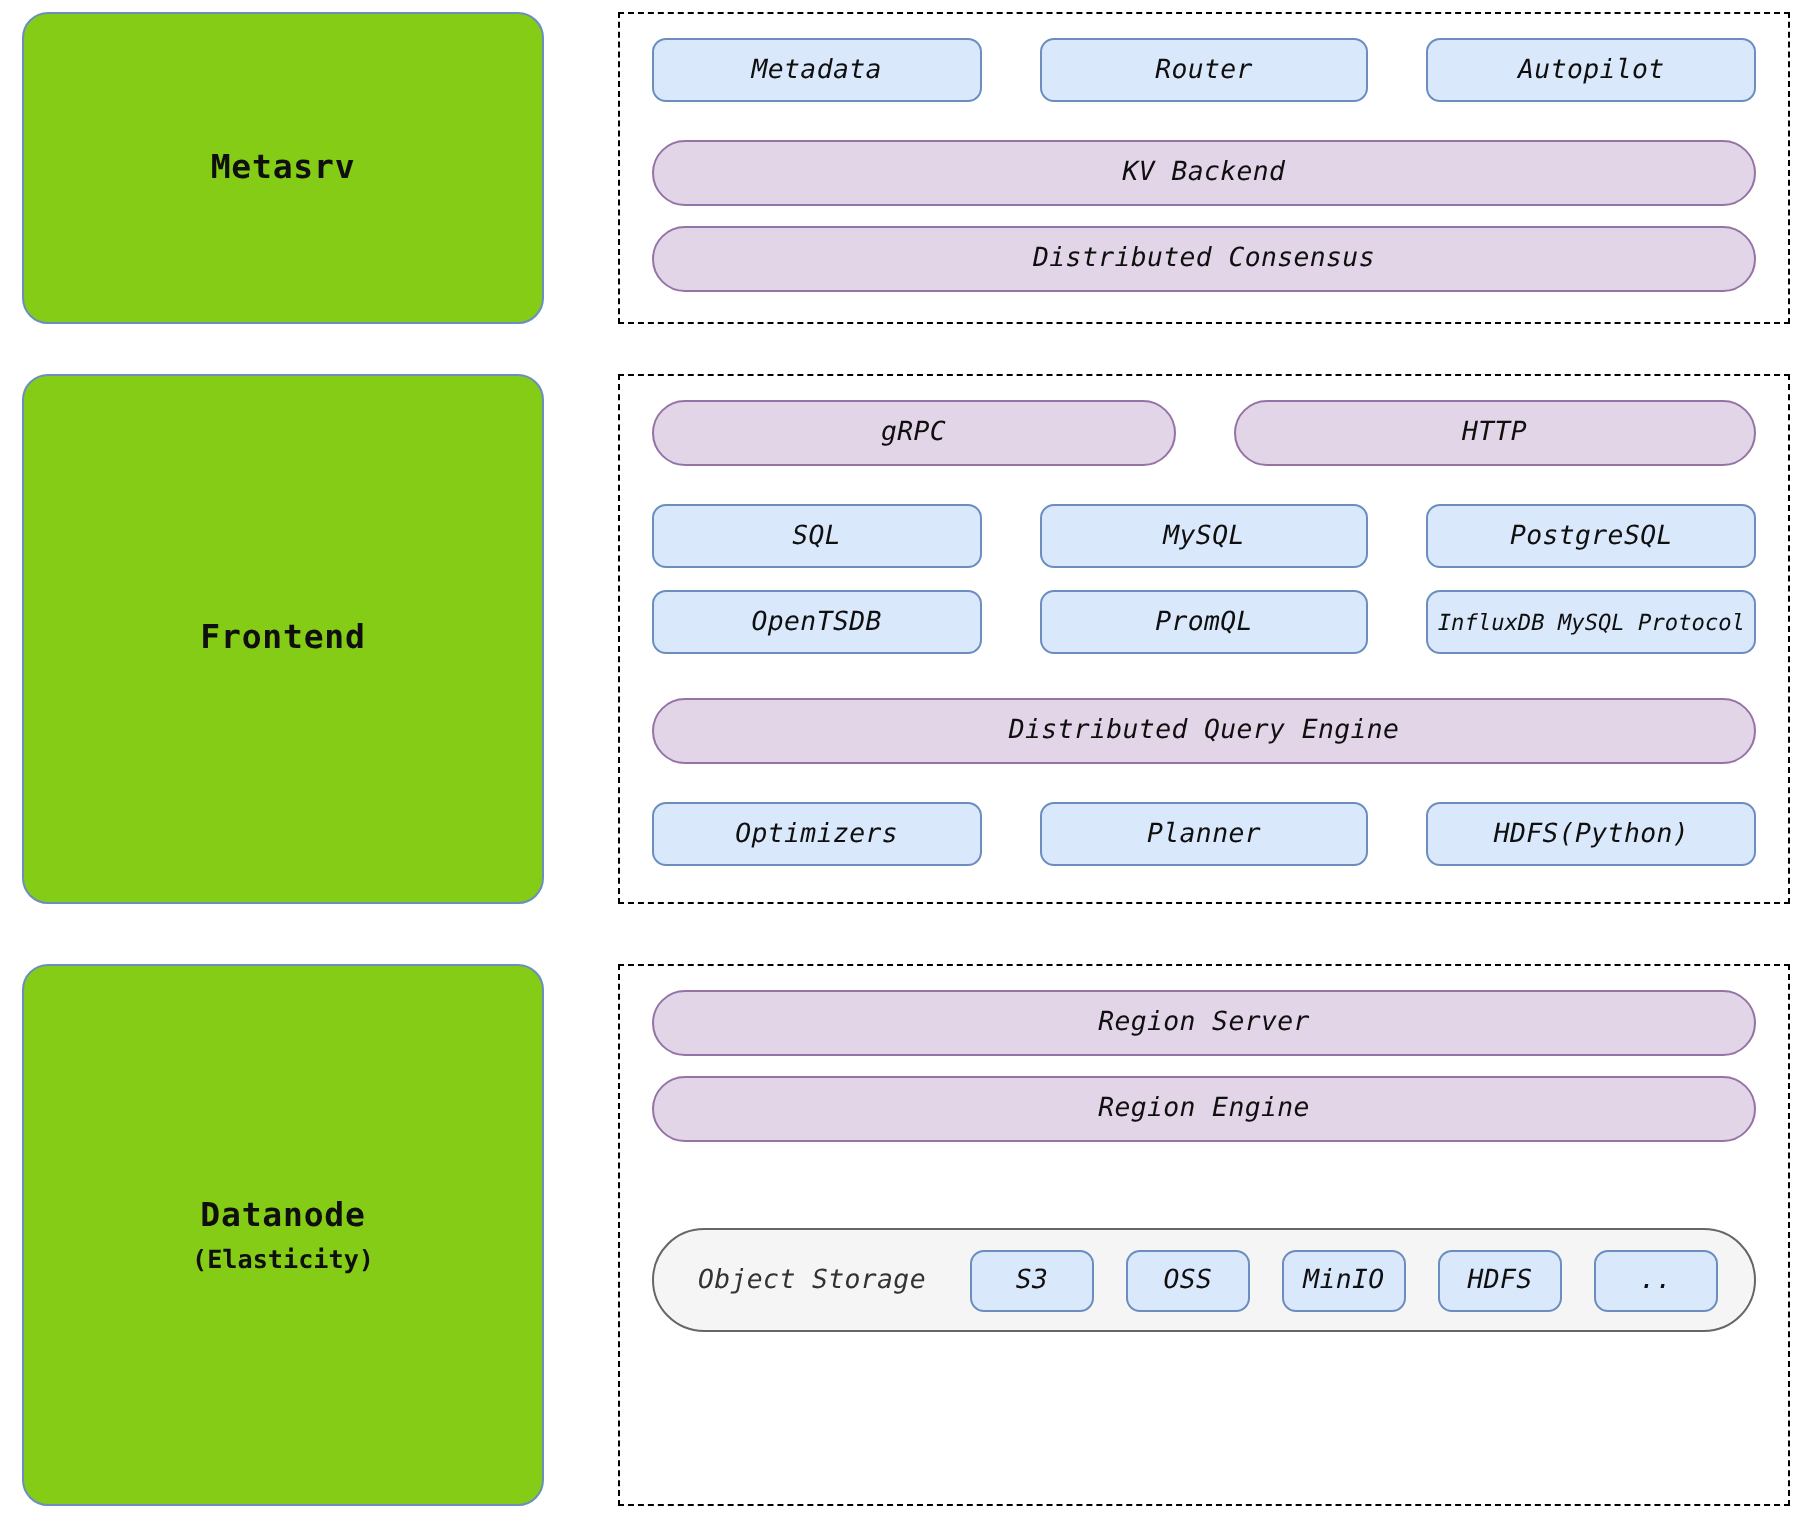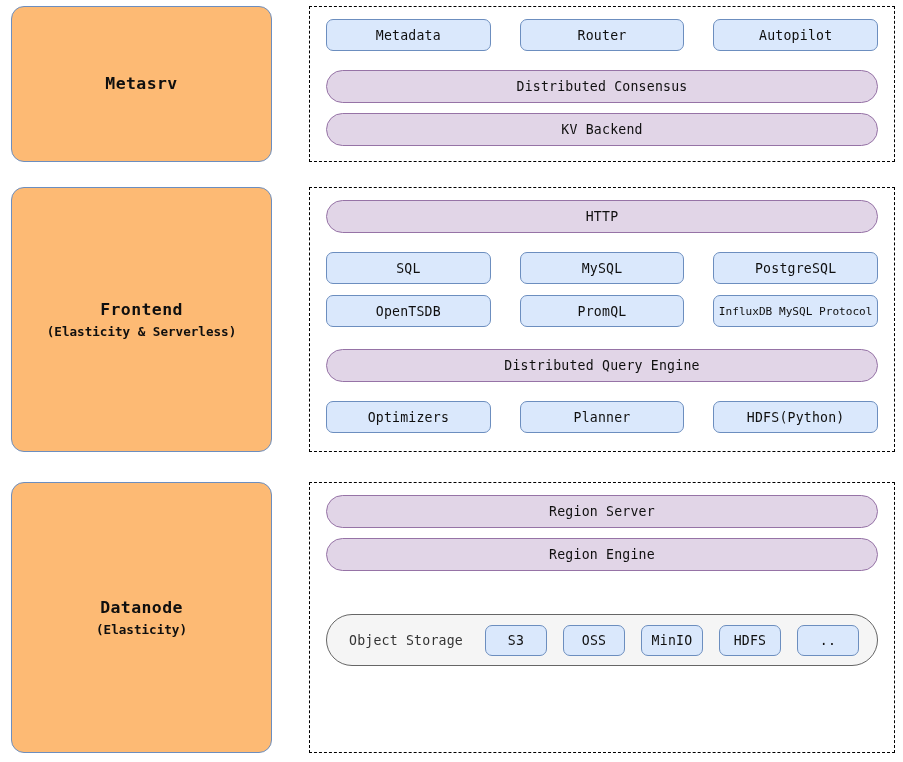--- a/index.html
+++ b/index.html
@@ -31,21 +31,21 @@
     align-items: stretch;
   }
   .row-metasrv   { top: 6px;   height: 156px; }
   .row-frontend  { top: 187px; height: 265px; }
   .row-datanode  { top: 482px; height: 271px; }
 
   
   .left-panel {
     width: 261px;
     margin-left: 11px;
-    background: #fdba74;
+    background: #84cc16;
     border: 1.4px solid #6c8ebf;
     border-radius: 13px;
     display: flex;
     flex-direction: column;
     align-items: center;
     justify-content: center;
     box-sizing: border-box;
     flex: 0 0 auto;
   }
   .left-title {
@@ -69,20 +69,21 @@
   .dashed-box {
     flex: 1 1 auto;
     margin-left: 37px;
     margin-right: 8px;
     border: 1.6px dashed #000000;
     box-sizing: border-box;
     padding: 12px 16px;
     display: flex;
     flex-direction: column;
     background: #ffffff;
+    font-style: italic;
   }
 
   .stack { display: flex; flex-direction: column; height: 100%; }
 
   
   .chip-row {
     display: flex;
     gap: 29px;
     margin-bottom: 11px;
   }
@@ -171,42 +172,42 @@
     <div class="dashed-box">
       <div class="stack">
 
         <div class="chip-row gap-lg">
           <div class="chip">Metadata</div>
           <div class="chip">Router</div>
           <div class="chip">Autopilot</div>
         </div>
 
         <div class="pill-row">
+          <div class="pill">KV Backend</div>
+        </div>
+
+        <div class="pill-row">
           <div class="pill">Distributed Consensus</div>
-        </div>
-
-        <div class="pill-row">
-          <div class="pill">KV Backend</div>
         </div>
 
       </div>
     </div>
   </div>
 
   <div class="row row-frontend">
 
     <div class="left-panel">
       <div class="left-title">Frontend</div>
-      <div class="left-sub">(Elasticity &amp; Serverless)</div>
     </div>
 
     <div class="dashed-box">
       <div class="stack">
 
         <div class="pill-row gap-lg">
+          <div class="pill">gRPC</div>
           <div class="pill">HTTP</div>
         </div>
 
         <div class="chip-row">
           <div class="chip">SQL</div>
           <div class="chip">MySQL</div>
           <div class="chip">PostgreSQL</div>
         </div>
 
         <div class="chip-row gap-xl">

